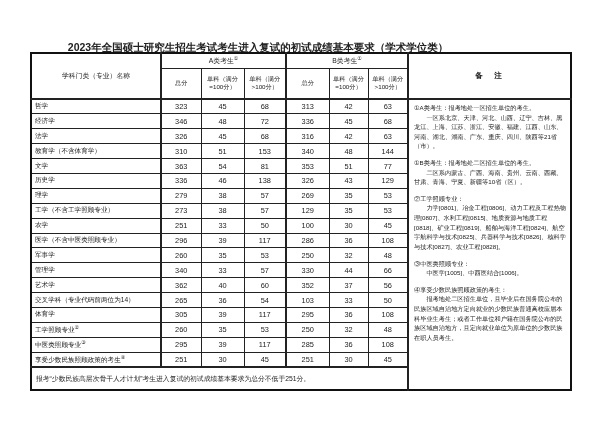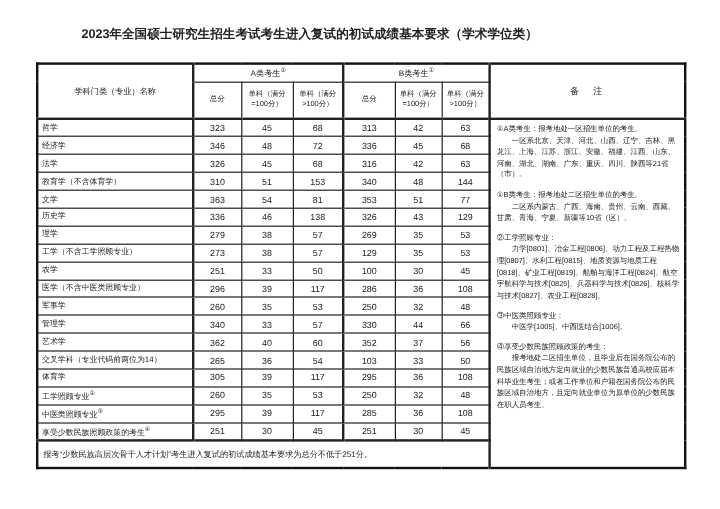--- a/index.html
+++ b/index.html
@@ -6,38 +6,38 @@
   html, body { margin: 0; padding: 0; }
   body {
     width: 600px; height: 424px;
     background: #ffffff;
     position: relative;
     font-family: "Liberation Sans", sans-serif;
     color: #1a1a1a;
     overflow: hidden;
   }
   .title {
-    position: absolute; top: 22px; left: 0; width: 516px;
+    position: absolute; top: 41px; left: 0; width: 516px;
     margin: 0; text-align: center;
     font-size: 10.5px; font-weight: bold; color: #222;
   }
   table.score-table {
     position: absolute; left: 30px; top: 52px;
     width: 540px;
     border-collapse: collapse; table-layout: fixed;
     border: 2px solid #111;
   }
   th, td { border: 1px solid #222; padding: 0; font-weight: normal; }
   .bl2 { border-left-width: 2px; }
   thead th { text-align: center; vertical-align: middle; color: #222; }
   .subject-head { font-size: 6.8px; border-bottom-width: 2px; }
   .group-head { height: 15px; font-size: 6.8px; }
   .group-head sup, .subject-cell sup { font-size: 5px; }
   .sub-head { height: 31px; font-size: 6.2px; padding: 1px 2px; border-bottom-width: 2px; line-height: 1.35; }
-  .remarks-head { font-size: 7.6px; font-weight: normal; border-bottom-width: 2px; letter-spacing: 2px; }
+  .remarks-head { font-size: 7.6px; font-weight: bold; border-bottom-width: 2px; letter-spacing: 2px; }
   tr.data-row { height: 14.9px; }
   .subject-cell { font-size: 6.6px; text-align: left; padding: 1px 2px 1px 3px; color: #222; }
   .num-cell { font-size: 7.4px; text-align: center; color: #222; }
   .footnote-cell {
     height: 23px; font-size: 6.8px; text-align: left;
     padding: 2px 4px; vertical-align: middle;
     border-top-width: 2px; color: #222;
   }
   .remarks-cell {
     vertical-align: top; text-align: left;

